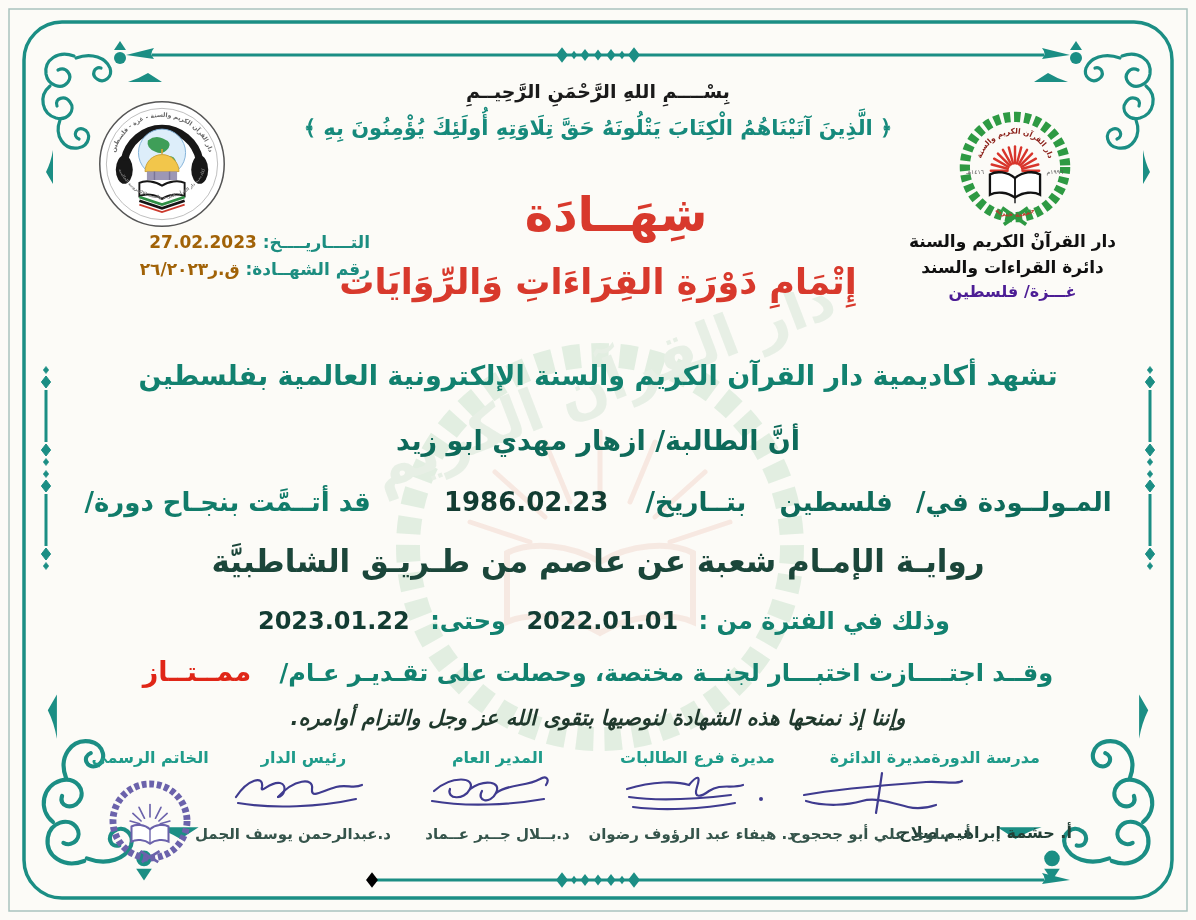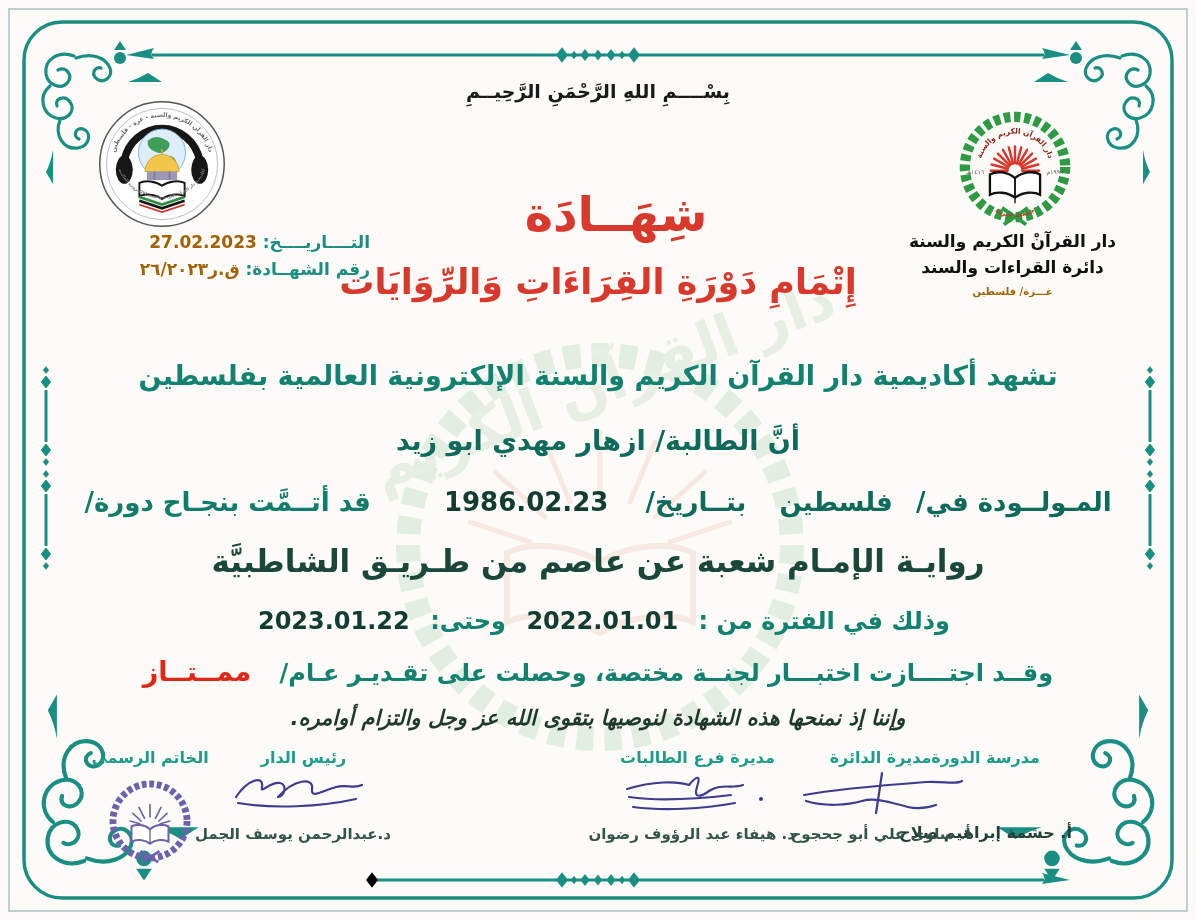--- a/index.html
+++ b/index.html
@@ -17,21 +17,21 @@
   .title-red{top:186px;font-size:48px;font-weight:bold;color:#d8392c;padding-left:36px;}
   .subtitle-red{top:262px;font-size:35px;font-weight:bold;color:#d8392c;letter-spacing:2px;}
   
   .meta{left:70px;top:229px;width:300px;text-align:right;direction:rtl;}
   .meta .row{font-size:17px;font-weight:bold;color:#1c8d80;line-height:27px;white-space:nowrap;}
   .meta .val{color:#a16207;}
   
   .org{left:905px;top:228px;width:215px;text-align:center;color:#101010;}
   .org .l1{font-size:17px;font-weight:bold;line-height:26px;}
   .org .l2{font-size:17px;font-weight:bold;line-height:26px;}
-  .org .l3{font-size:10px;font-weight:bold;line-height:24px;color:#a16207;}
+  .org .l3{font-size:16px;font-weight:bold;line-height:24px;color:#4c1d95;}
   
   .b1{top:360px;font-size:27px;font-weight:bold;color:#12816f;}
   .b2{top:425px;font-size:27px;font-weight:bold;color:#0e6a5a;}
   .b3{top:487px;font-size:26px;font-weight:bold;color:#0e6a5a;white-space:nowrap;}
   .b3 .gap1{margin:8px 14px;} .b3 .gap2{margin:0 10px;}
   .b3 .num{color:#123c32;margin:0 18px;}
   .b3 .done{color:#117c6a;margin-right:46px;}
   .b4{top:543px;font-size:31px;font-weight:bold;color:#1b463a;letter-spacing:1px;}
   .b5{top:607px;font-size:24px;font-weight:bold;color:#12816f;}
   .b5 .num{color:#123c32;margin:0 12px;}
@@ -209,20 +209,21 @@
     </text>
   </svg>
 
   <div class="abs z2 org">
     <div class="l1">دار القرآنْ الكريم والسنة</div>
     <div class="l2">دائرة القراءات والسند</div>
     <div class="l3">غـــزة/ فلسطين</div>
   </div>
 
   <div class="abs ctr z2 bismillah">بِسْــــمِ اللهِ الرَّحْمَنِ الرَّحِيــمِ</div>
+  <div class="abs ctr z2 verse">﴿ الَّذِينَ آتَيْنَاهُمُ الْكِتَابَ يَتْلُونَهُ حَقَّ تِلَاوَتِهِ أُولَئِكَ يُؤْمِنُونَ بِهِ ﴾</div>
   <div class="abs ctr z2 title-red">شِهَــادَة</div>
   <div class="abs ctr z2 subtitle-red">إِتْمَامِ دَوْرَةِ القِرَاءَاتِ وَالرِّوَايَات</div>
 
   <div class="abs ctr z2 b1">تشهد أكاديمية دار القرآن الكريم والسنة الإلكترونية العالمية بفلسطين</div>
 
   <div class="abs ctr z2 b2">
     <span>أنَّ الطالبة/</span>
     <span>ازهار مهدي ابو زيد</span>
   </div>
 
@@ -274,20 +275,32 @@
       <g fill="none" stroke="#3f3b8f" stroke-width="2.2" stroke-linecap="round">
         <path d="M14,20 C40,12 64,12 76,16 C84,6 88,6 84,18 C80,30 88,28 96,22 C108,14 118,20 130,16"></path>
         <path d="M16,28 C44,32 84,30 118,26"></path>
         <path d="M20,38 C50,42 90,40 122,34"></path>
         <circle cx="148" cy="30" r="2" fill="#3f3b8f" stroke="none"></circle>
       </g>
     </svg>
     <div class="sig-name">د. هيفاء عبد الرؤوف رضوان</div>
   </div>
 
+  <div class="sig-col c-mudir z2">
+    <div class="sig-title">المدير العام</div>
+    <svg class="sig-draw" width="160" height="56" viewBox="0 0 160 56">
+      <g fill="none" stroke="#3f3b8f" stroke-width="2.2" stroke-linecap="round">
+        <path d="M16,22 C34,6 58,8 52,20 C46,32 28,30 32,20"></path>
+        <path d="M52,20 C66,10 84,12 78,24 C72,36 58,32 64,22"></path>
+        <path d="M78,24 C92,14 108,18 122,10 C128,6 132,10 128,16"></path>
+        <path d="M14,32 C48,38 92,36 126,30"></path>
+      </g>
+    </svg>
+    <div class="sig-name">د.بــلال جــبر عــماد</div>
+  </div>
 
   <div class="sig-col c-rais z2">
     <div class="sig-title">رئيس الدار</div>
     <svg class="sig-draw" width="160" height="56" viewBox="0 0 160 56">
       <g fill="none" stroke="#3f3b8f" stroke-width="2.2" stroke-linecap="round">
         <path d="M12,28 C24,10 40,6 38,18 C36,26 46,12 56,14 C64,16 60,28 54,28"></path>
         <path d="M54,28 C70,10 90,8 88,20 C87,30 98,22 112,18 C122,15 130,20 138,16"></path>
         <path d="M14,34 C48,40 96,38 132,30"></path>
       </g>
     </svg>

